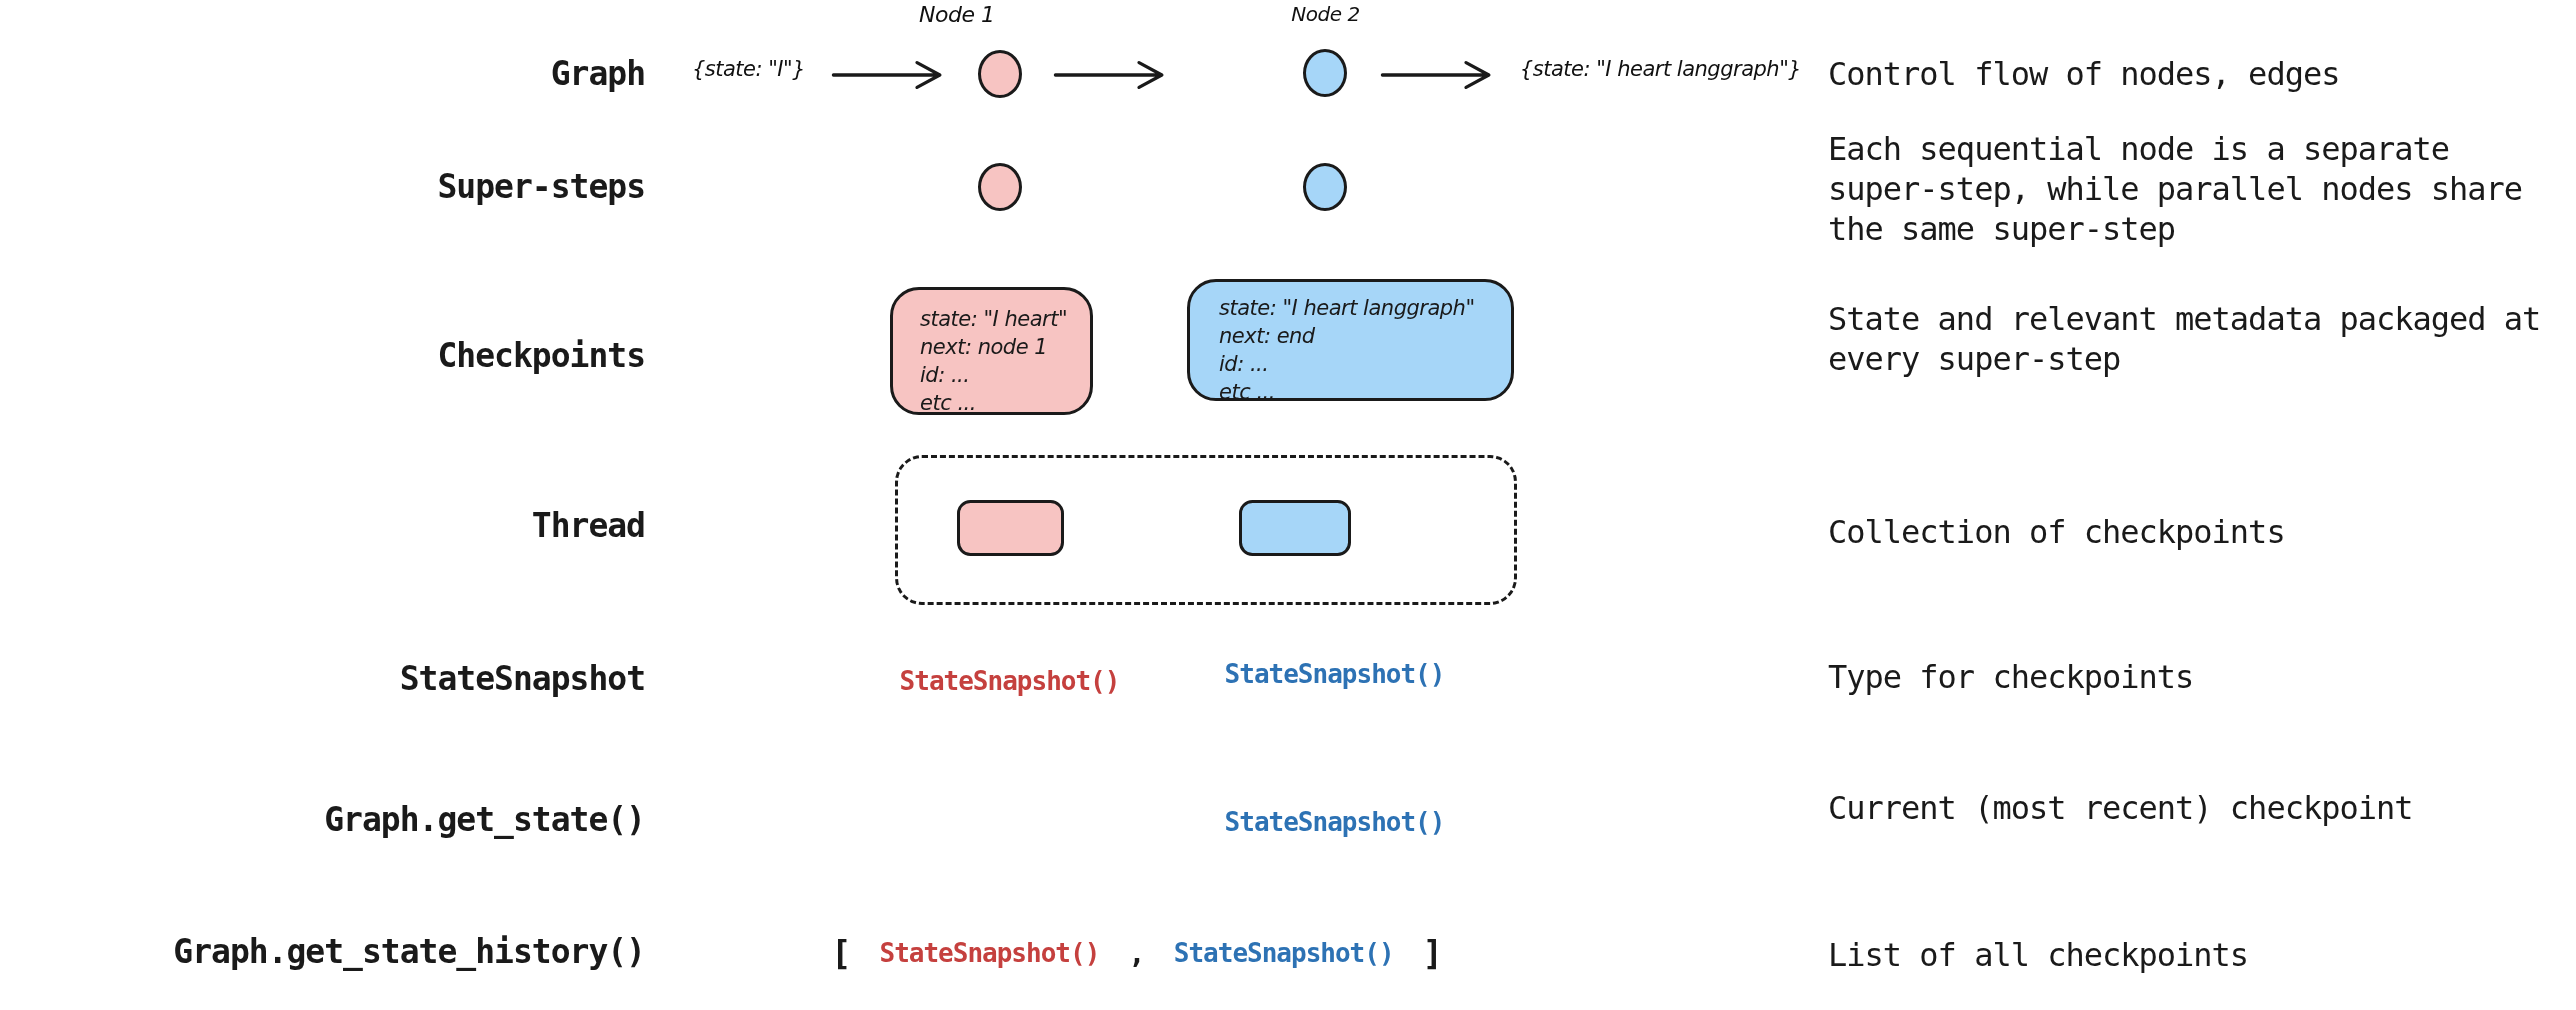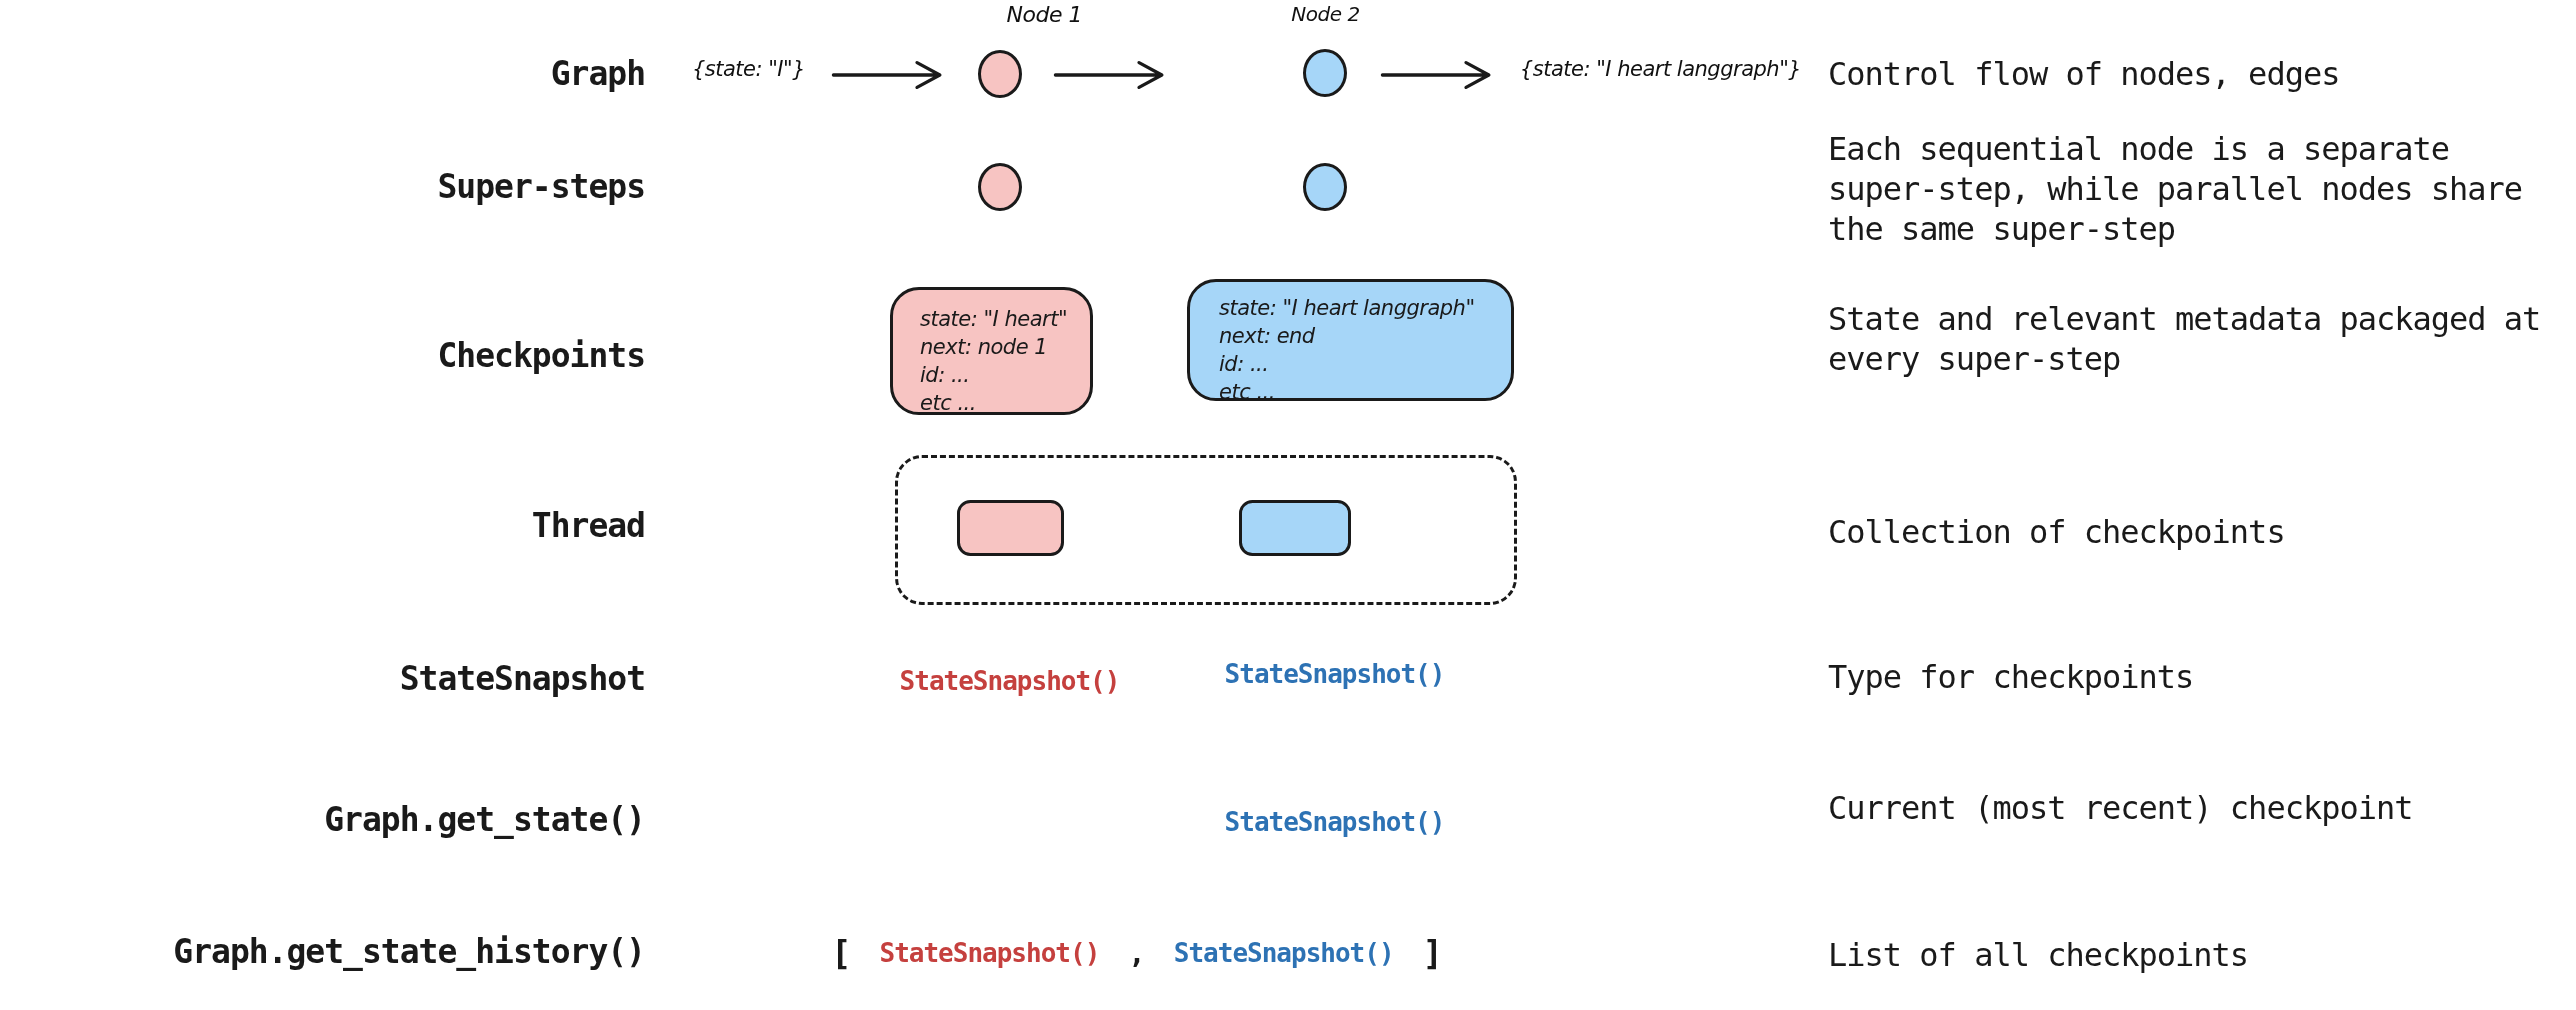--- a/index.html
+++ b/index.html
@@ -121,21 +121,21 @@
   <div class="desc" style="top:657px">Type for checkpoints</div>
   <div class="desc" style="top:788px">Current (most recent) checkpoint</div>
   <div class="desc" style="top:935px">List of all checkpoints</div>
 
   <div class="hand" style="left:660px;top:57px;width:177px;text-align:center;font-size:21px">{state: "I"}</div>
 
   <svg class="arrow" style="left:829px;top:56px" viewBox="0 0 125 40">
     <path d="M4,20 L112,20 M92,7 L116,20 M92,33 L116,20" fill="none" stroke="#1a1a1a" stroke-width="3.5" stroke-linecap="round"></path>
   </svg>
 
-  <div class="hand" style="left:919px;top:1.9px;width:163px;text-align:right;font-size:22px">Node 1</div>
+  <div class="hand" style="left:919px;top:1.9px;width:163px;text-align:left;font-size:22px">Node 1</div>
   <div class="node pink" style="left:978px;top:50px"></div>
 
   <svg class="arrow" style="left:1051px;top:56px" viewBox="0 0 125 40">
     <path d="M4,20 L112,20 M92,7 L116,20 M92,33 L116,20" fill="none" stroke="#1a1a1a" stroke-width="3.5" stroke-linecap="round"></path>
   </svg>
 
   <div class="hand" style="left:1244px;top:1.9px;width:163px;text-align:center;font-size:20px">Node 2</div>
   <div class="node blue" style="left:1303px;top:49px"></div>
 
   <svg class="arrow" style="left:1378px;top:56px" viewBox="0 0 125 40">

